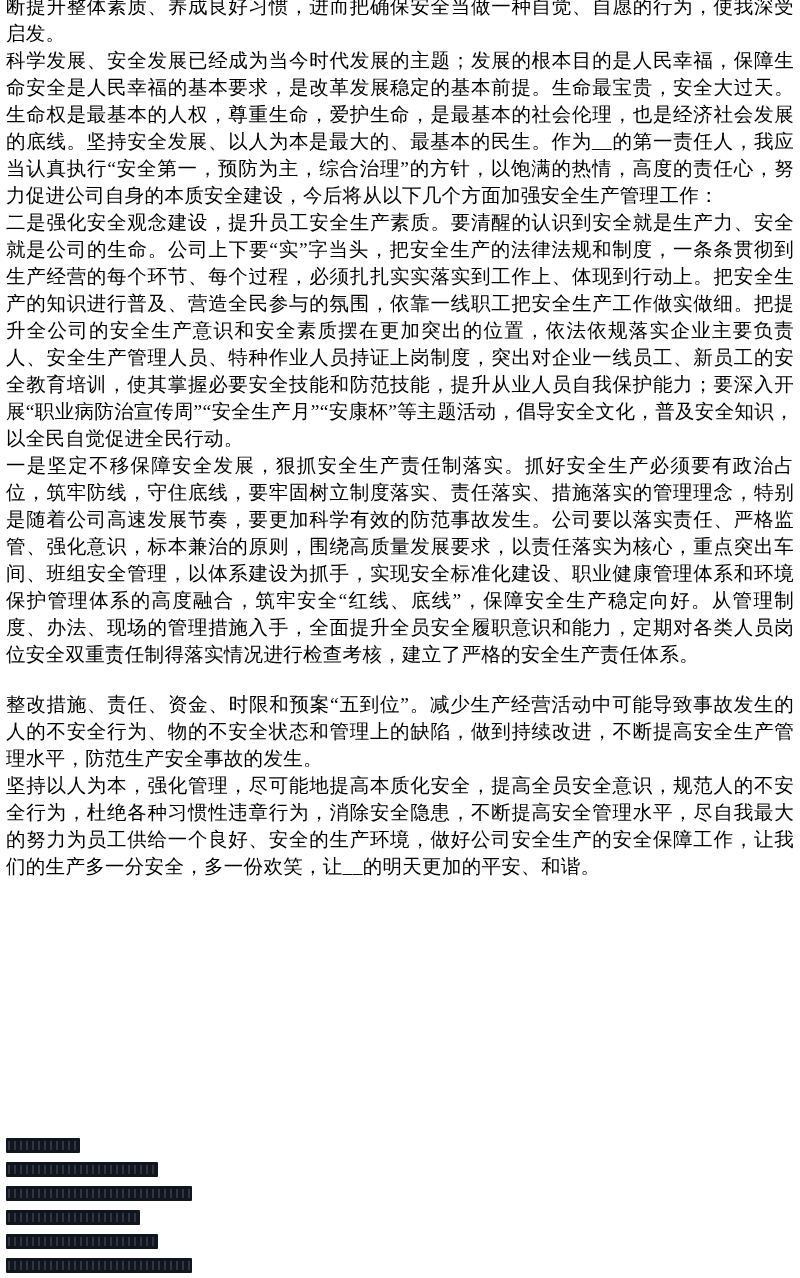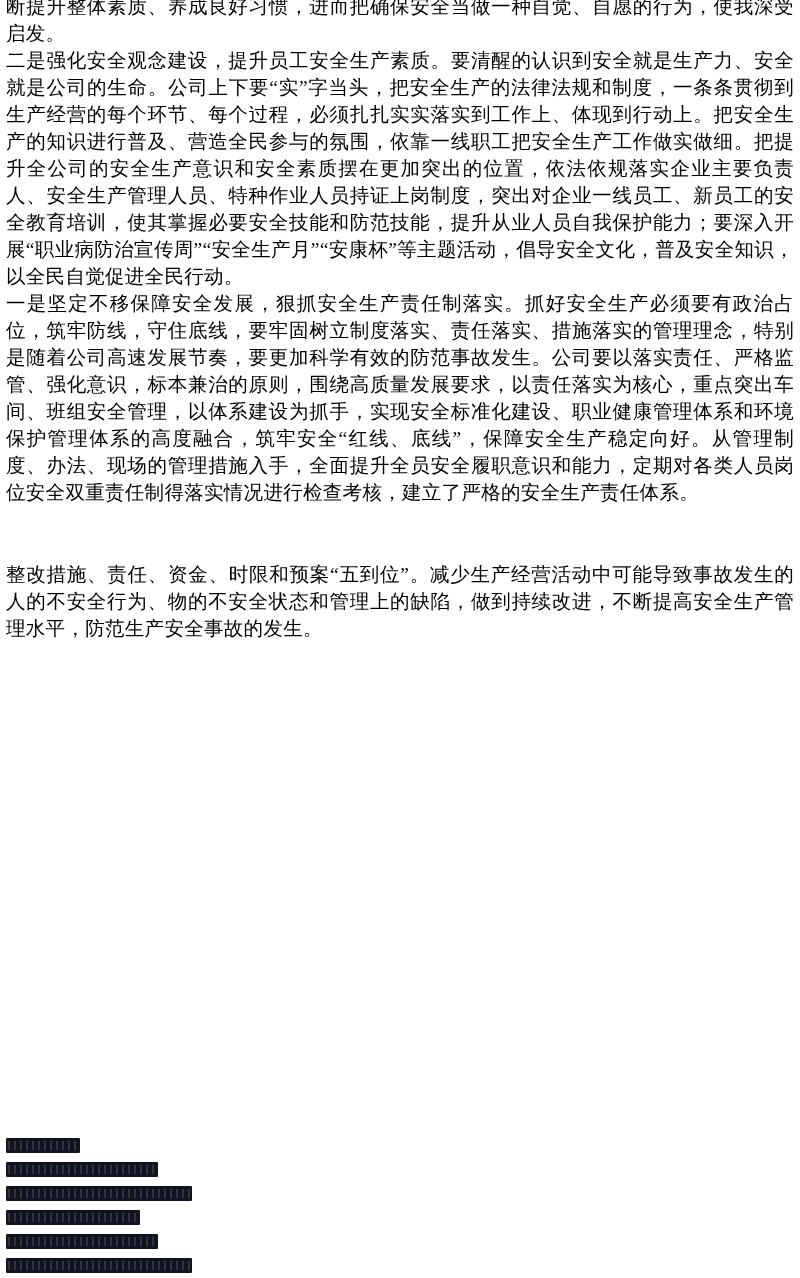--- a/index.html
+++ b/index.html
@@ -25,21 +25,21 @@
     font-size: 19.5px;
     line-height: 27px;
     text-align: justify;
     letter-spacing: 0.3px;
     word-break: break-all;
   }
   .doc p {
     margin: 0;
   }
   .doc p.after-page-break {
-    margin-top: 55px;     
+    margin-top: 23px;     
   }
   .thumbs {
     position: absolute;
     left: 6px;
     top: 1138px;
     width: 400px;
   }
   .thumb {
     height: 15px;
     margin-bottom: 9px;
@@ -58,23 +58,25 @@
       rgba(255,255,255,0) 2px 6px
     );
     opacity: 0.5;
   }
 </style>
 </head>
 <body>
 
 <div class="doc">
   <p>断提升整体素质、养成良好习惯，进而把确保安全当做一种自觉、自愿的行为，使我深受启发。</p>
+  <p>科学发展、安全发展已经成为当今时代发展的主题；发展的根本目的是人民幸福，保障生命安全是人民幸福的基本要求，是改革发展稳定的基本前提。生命最宝贵，安全大过天。生命权是最基本的人权，尊重生命，爱护生命，是最基本的社会伦理，也是经济社会发展的底线。坚持安全发展、以人为本是最大的、最基本的民生。作为__的第一责任人，我应当认真执行“安全第一，预防为主，综合治理”的方针，以饱满的热情，高度的责任心，努力促进公司自身的本质安全建设，今后将从以下几个方面加强安全生产管理工作：</p>
   <p>二是强化安全观念建设，提升员工安全生产素质。要清醒的认识到安全就是生产力、安全就是公司的生命。公司上下要“实”字当头，把安全生产的法律法规和制度，一条条贯彻到生产经营的每个环节、每个过程，必须扎扎实实落实到工作上、体现到行动上。把安全生产的知识进行普及、营造全民参与的氛围，依靠一线职工把安全生产工作做实做细。把提升全公司的安全生产意识和安全素质摆在更加突出的位置，依法依规落实企业主要负责人、安全生产管理人员、特种作业人员持证上岗制度，突出对企业一线员工、新员工的安全教育培训，使其掌握必要安全技能和防范技能，提升从业人员自我保护能力；要深入开展“职业病防治宣传周”“安全生产月”“安康杯”等主题活动，倡导安全文化，普及安全知识，以全民自觉促进全民行动。</p>
   <p>一是坚定不移保障安全发展，狠抓安全生产责任制落实。抓好安全生产必须要有政治占位，筑牢防线，守住底线，要牢固树立制度落实、责任落实、措施落实的管理理念，特别是随着公司高速发展节奏，要更加科学有效的防范事故发生。公司要以落实责任、严格监管、强化意识，标本兼治的原则，围绕高质量发展要求，以责任落实为核心，重点突出车间、班组安全管理，以体系建设为抓手，实现安全标准化建设、职业健康管理体系和环境保护管理体系的高度融合，筑牢安全“红线、底线”，保障安全生产稳定向好。从管理制度、办法、现场的管理措施入手，全面提升全员安全履职意识和能力，定期对各类人员岗位安全双重责任制得落实情况进行检查考核，建立了严格的安全生产责任体系。</p>
   <p class="after-page-break">整改措施、责任、资金、时限和预案“五到位”。减少生产经营活动中可能导致事故发生的人的不安全行为、物的不安全状态和管理上的缺陷，做到持续改进，不断提高安全生产管理水平，防范生产安全事故的发生。</p>
+  <p>坚持以人为本，强化管理，尽可能地提高本质化安全，提高全员安全意识，规范人的不安全行为，杜绝各种习惯性违章行为，消除安全隐患，不断提高安全管理水平，尽自我最大的努力为员工供给一个良好、安全的生产环境，做好公司安全生产的安全保障工作，让我们的生产多一分安全，多一份欢笑，让__的明天更加的平安、和谐。</p>
 </div>
 
 <div class="thumbs">
   <div class="thumb" style="width:74px"></div>
   <div class="thumb" style="width:152px"></div>
   <div class="thumb" style="width:186px"></div>
   <div class="thumb" style="width:134px"></div>
   <div class="thumb" style="width:152px"></div>
   <div class="thumb" style="width:186px"></div>
 </div>

